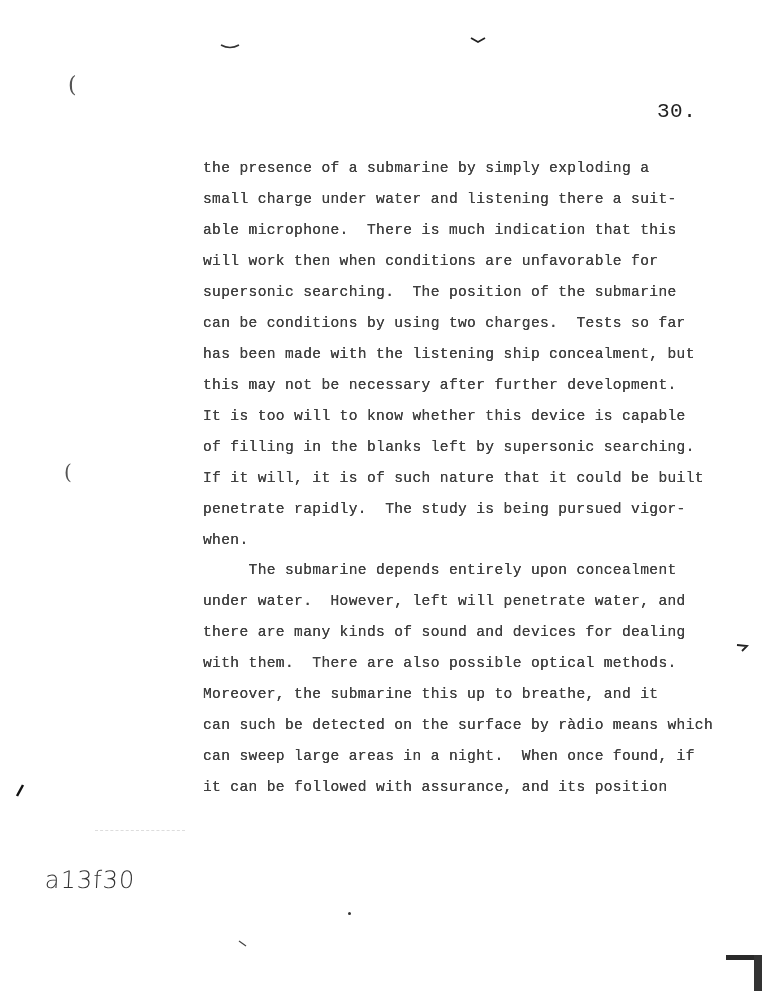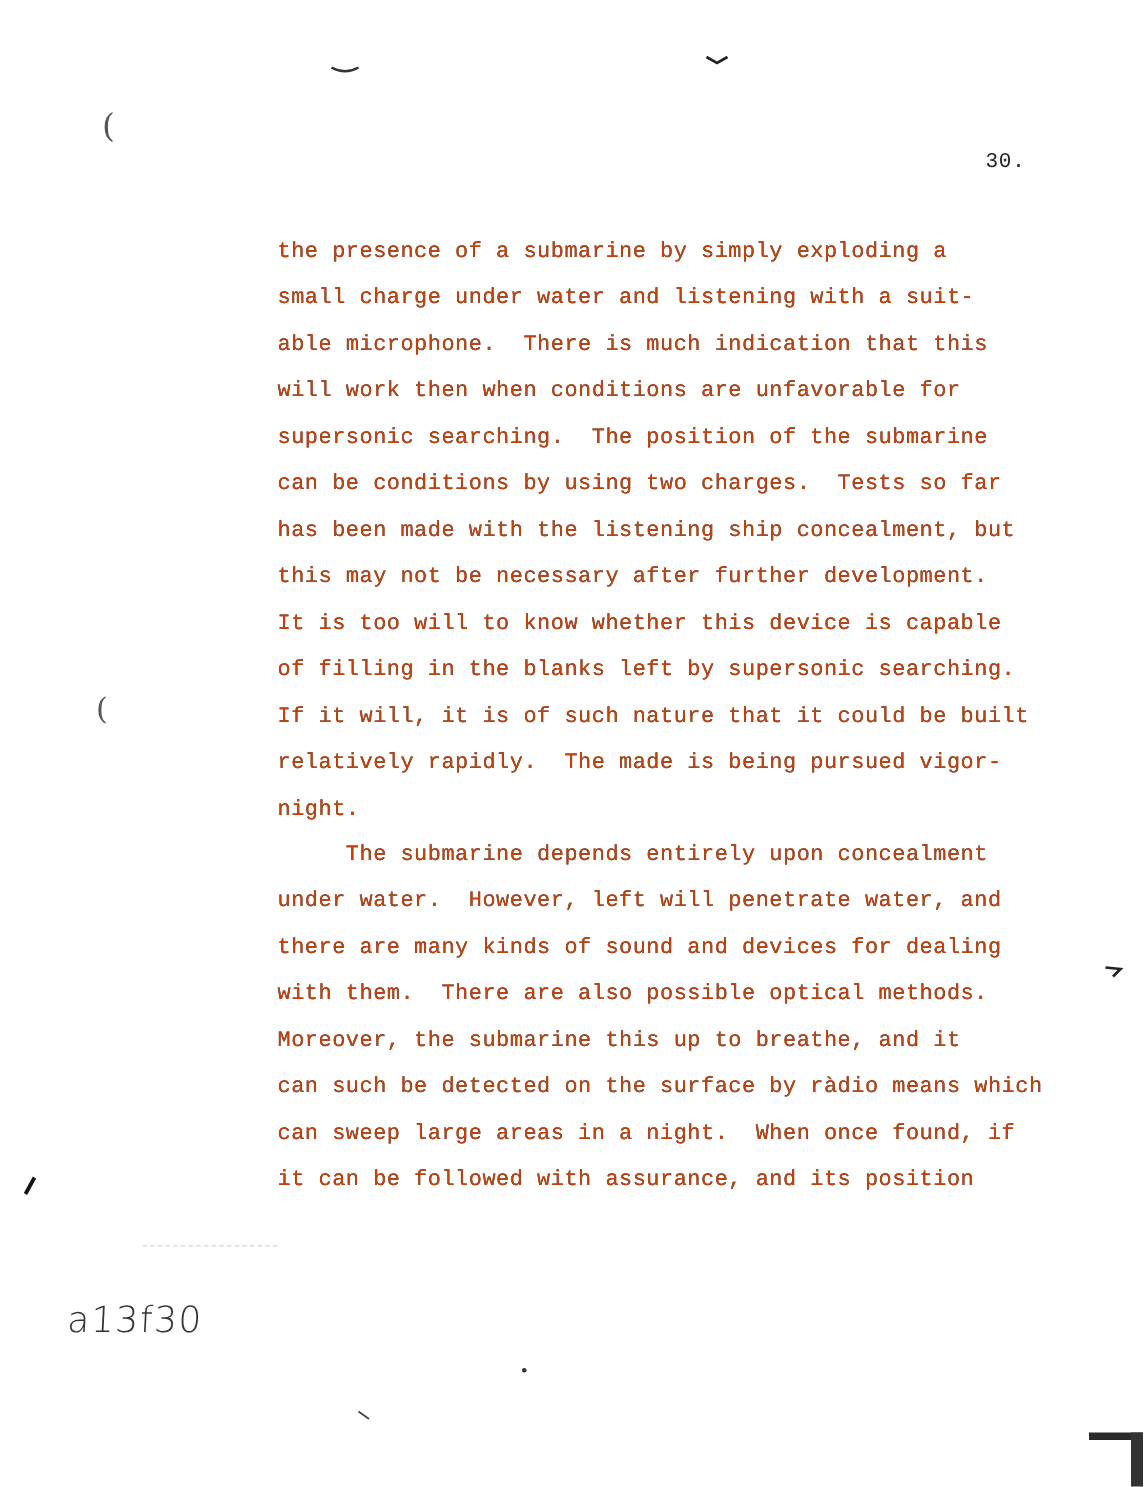--- a/index.html
+++ b/index.html
@@ -5,28 +5,28 @@
     html, body { margin: 0; padding: 0; }
     body {
       width: 765px; height: 991px; background: #ffffff;
       position: relative; overflow: hidden;
       font-family: "Liberation Mono", "DejaVu Sans Mono", monospace;
       color: #1a1a1a;
     }
     .page { position: absolute; left: 0; top: 0; width: 765px; height: 991px; }
     .page-number {
       position: absolute; left: 657px; top: 100px;
-      font-size: 14px; letter-spacing: 0.5px; color: #222;
+      font-size: 21px; letter-spacing: 0.5px; color: #222;
     }
     .body-text {
       position: absolute; left: 185px; top: 159px; width: 540px;
     }
     .line {
-      position: absolute; left: 0; white-space: pre;
-      font-size: 14.6px; letter-spacing: 0.35px; color: #c2410c;
+      position: absolute; left: 18px; white-space: pre;
+      font-size: 14.6px; letter-spacing: 0.35px; color: #404040;
       line-height: 18px;
       text-shadow: 0 0 0.4px #333;
       text-align: center;
     }
     .punch-mark {
       position: absolute; font-family: "DejaVu Serif", serif;
       color: #555; font-size: 22px; font-weight: 300;
     }
     .mark { position: absolute; }
     .handwritten {
@@ -55,32 +55,32 @@
   </svg>
 
   <span class="punch-mark" style="left:68px;top:72px">(</span>
   <span class="punch-mark" style="left:64px;top:460px;font-size:20px">(</span>
 
   <div class="page-number">30.</div>
 
   <div class="body-text">
 
     <div class="line" style="top:0px">the presence of a submarine by simply exploding a</div>
-    <div class="line" style="top:31px">small charge under water and listening with a suit-</div>
+    <div class="line" style="top:31px">small charge under water and listening there a suit-</div>
     <div class="line" style="top:62px">able microphone.  There is much indication that this</div>
     <div class="line" style="top:93px">will work then when conditions are unfavorable for</div>
     <div class="line" style="top:124px">supersonic searching.  The position of the submarine</div>
     <div class="line" style="top:155px">can be conditions by using two charges.  Tests so far</div>
     <div class="line" style="top:186px">has been made with the listening ship concealment, but</div>
     <div class="line" style="top:217px">this may not be necessary after further development.</div>
     <div class="line" style="top:248px">It is too will to know whether this device is capable</div>
     <div class="line" style="top:279px">of filling in the blanks left by supersonic searching.</div>
     <div class="line" style="top:310px">If it will, it is of such nature that it could be built</div>
-    <div class="line" style="top:341px">relatively rapidly.  The made is being pursued vigor-</div>
-    <div class="line" style="top:372px">night.</div>
+    <div class="line" style="top:341px">penetrate rapidly.  The study is being pursued vigor-</div>
+    <div class="line" style="top:372px">when.</div>
 
     <div class="line" style="top:402px">     The submarine depends entirely upon concealment</div>
     <div class="line" style="top:433px">under water.  However, left will penetrate water, and</div>
     <div class="line" style="top:464px">there are many kinds of sound and devices for dealing</div>
     <div class="line" style="top:495px">with them.  There are also possible optical methods.</div>
     <div class="line" style="top:526px">Moreover, the submarine this up to breathe, and it</div>
     <div class="line" style="top:557px">can such be detected on the surface by ràdio means which</div>
     <div class="line" style="top:588px">can sweep large areas in a night.  When once found, if</div>
     <div class="line" style="top:619px">it can be followed with assurance, and its position</div>
   </div>

